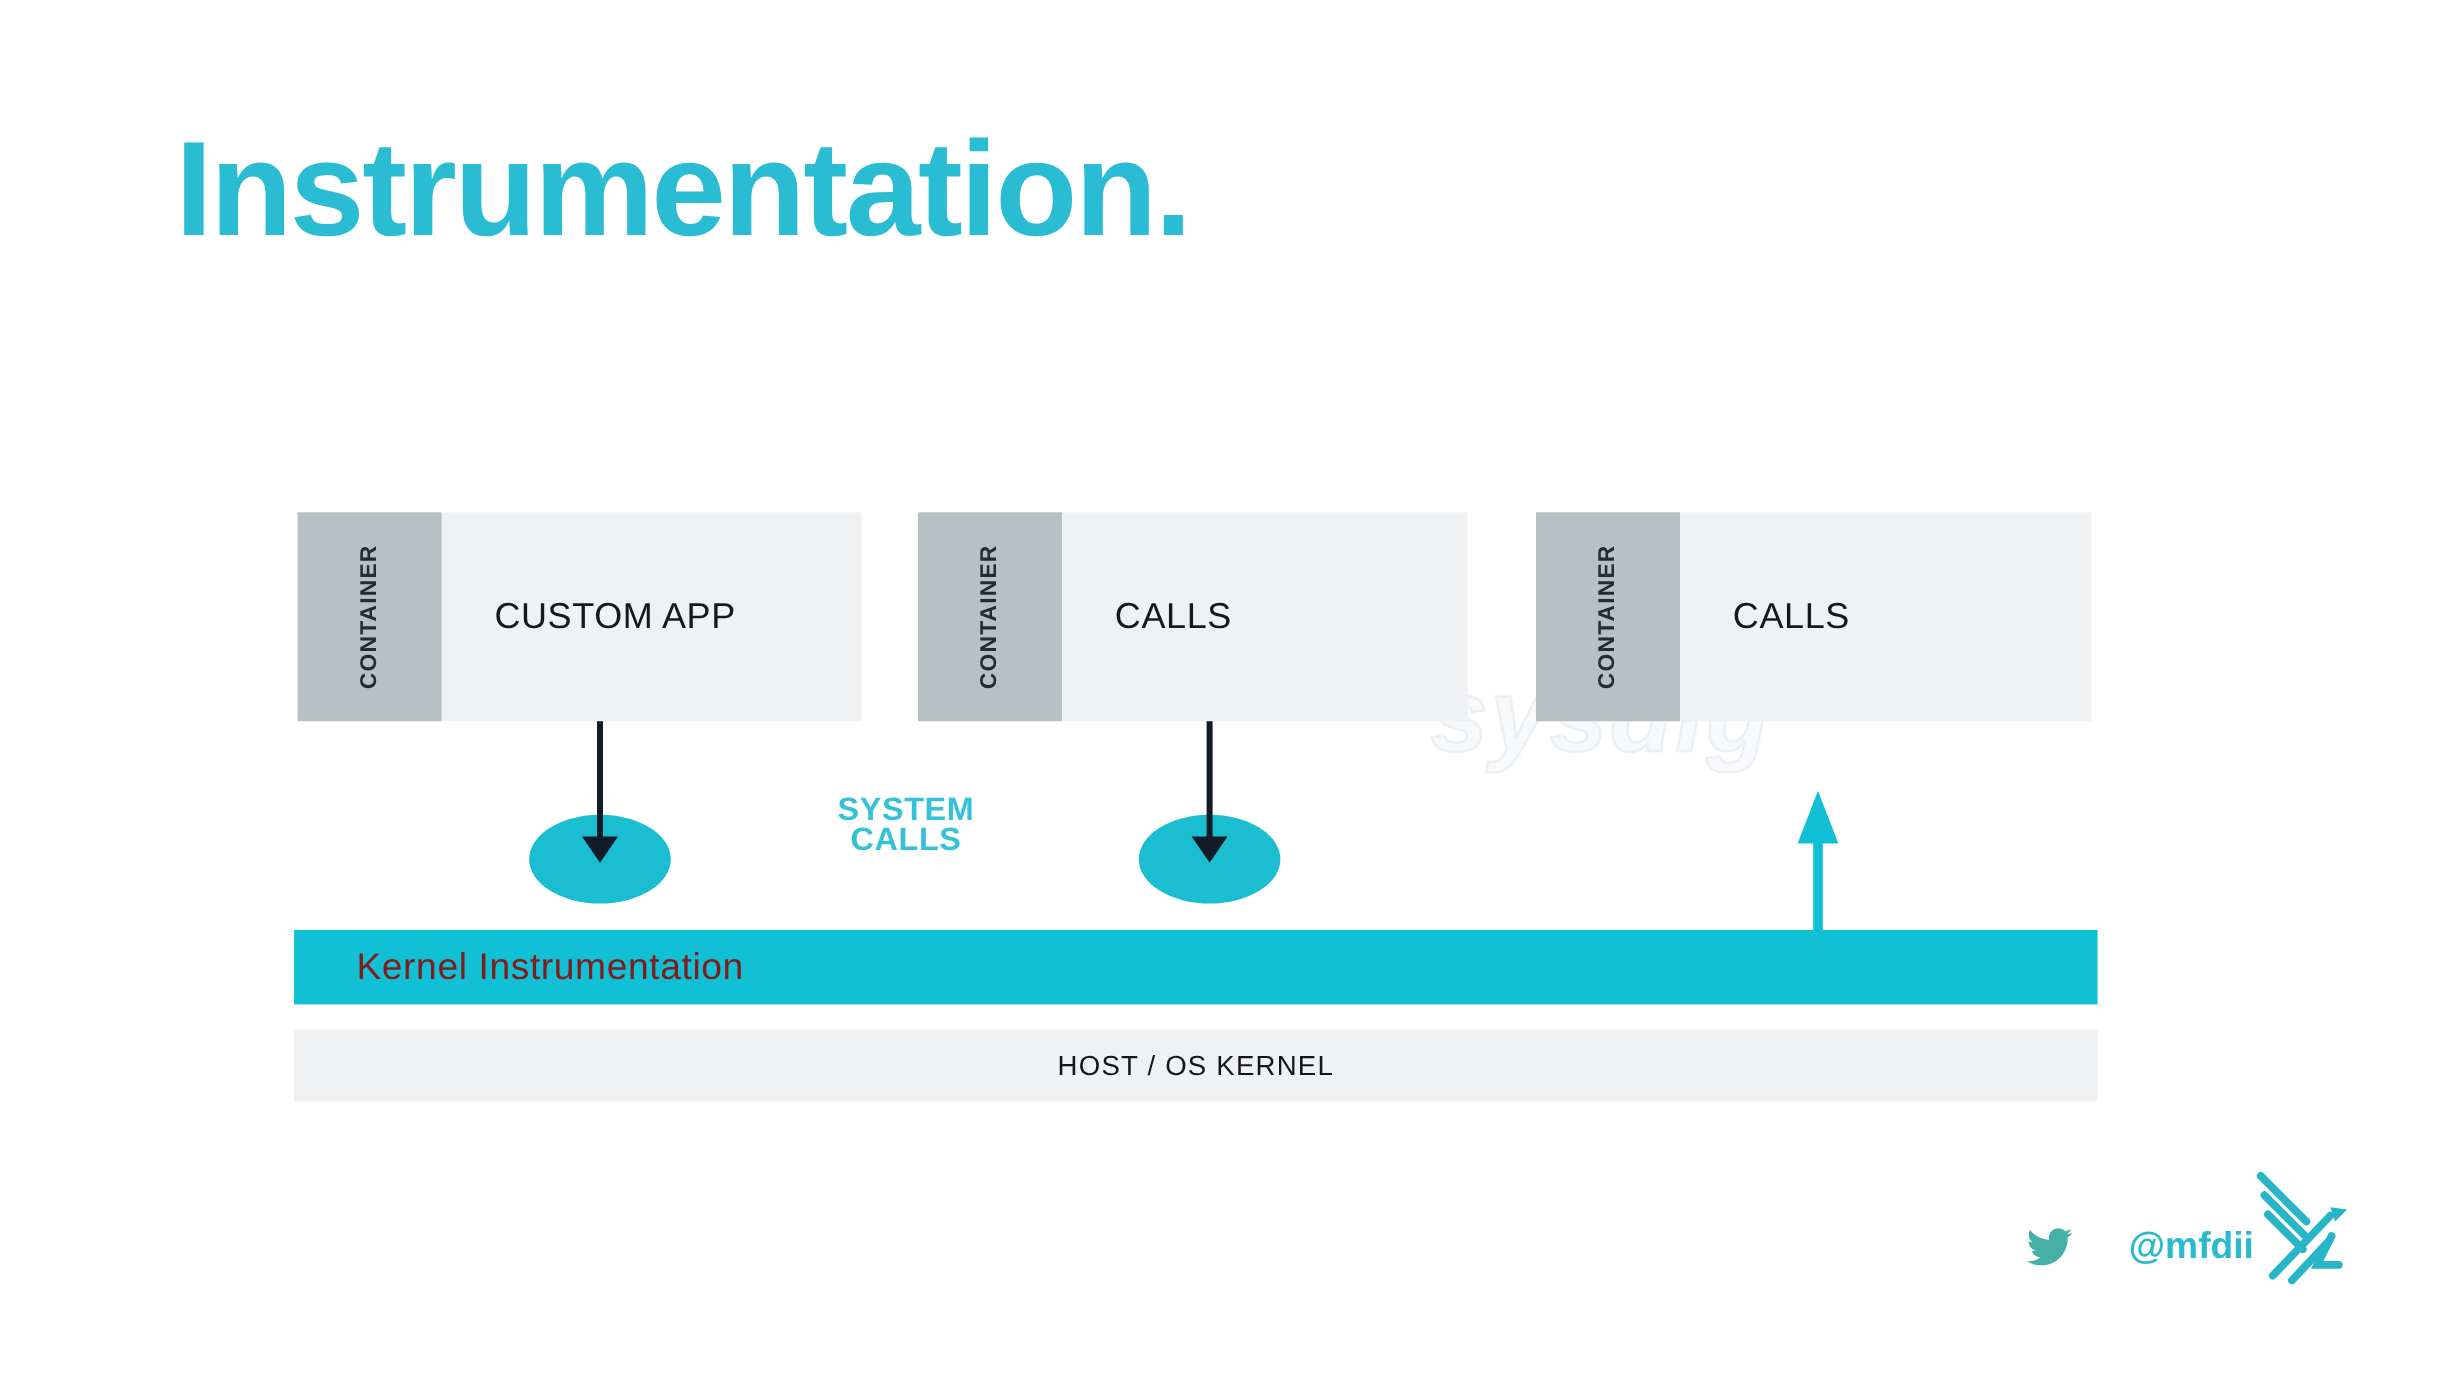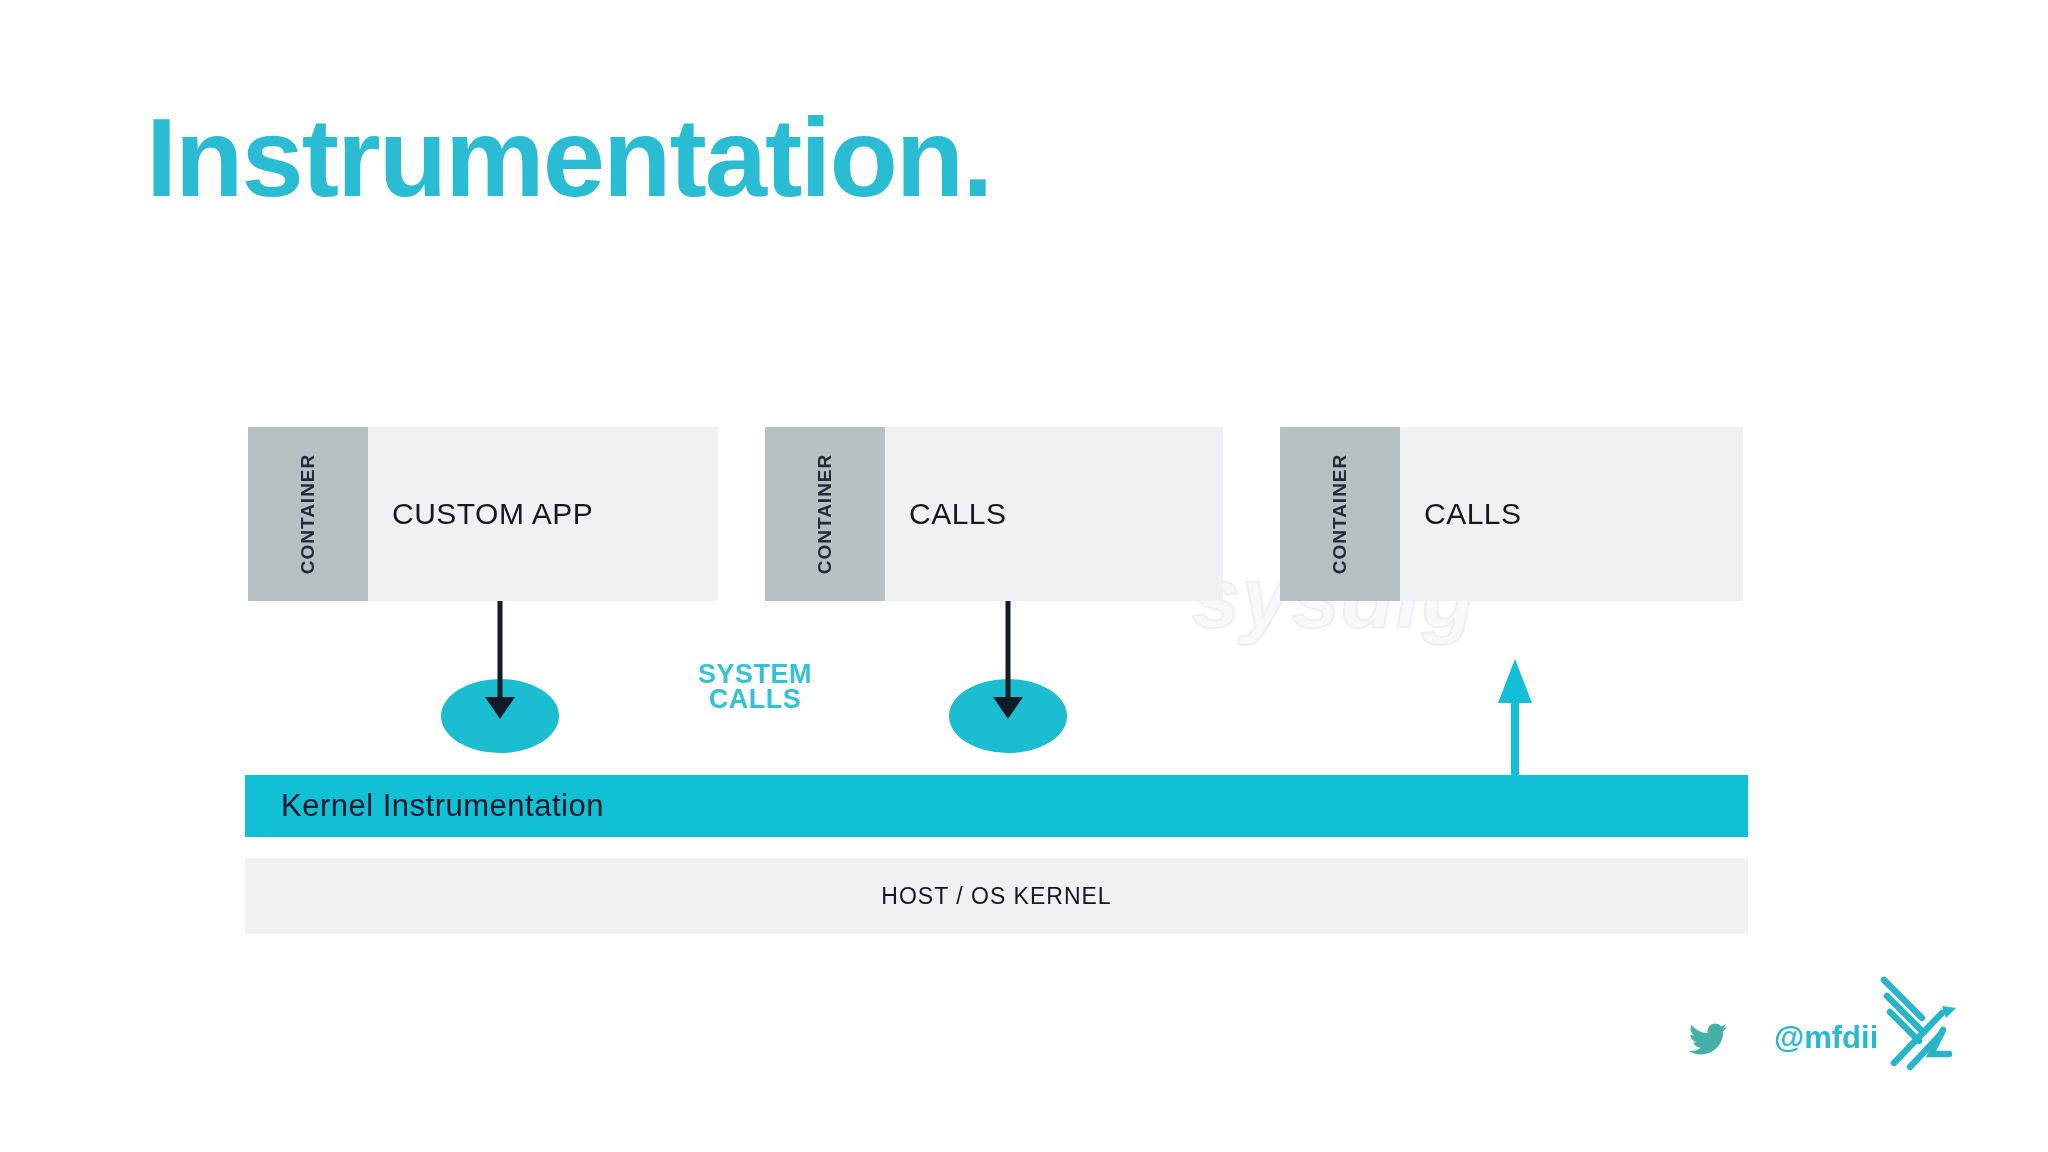--- a/index.html
+++ b/index.html
@@ -37,21 +37,21 @@
   .cbox{position:absolute;top:427px;height:174px;display:flex;background:var(--panel_gray);}
   .cbox-side{
     width:120px;height:100%;background:var(--sidebar_gray);
     display:flex;align-items:center;justify-content:center;flex:none;
   }
   .vtext{
     transform:rotate(-90deg);white-space:nowrap;
     font-size:19px;font-weight:bold;letter-spacing:1px;color:#222b36;
   }
   .cbox-body{flex:1;display:flex;align-items:center;}
-  .cbox-label{padding-left:24px;font-size:30px;color:#17171f;letter-spacing:0.5px;}
+  .cbox-label{padding-left:44px;font-size:30px;color:#17171f;letter-spacing:0.5px;}
 
   
   .darrow{position:absolute;top:601px;width:34px;height:118px;}
   .darrow .shaft{position:absolute;left:50%;transform:translateX(-50%);top:0;width:5px;height:100px;background:var(--ink_dark);}
   .darrow .head{position:absolute;left:50%;transform:translateX(-50%);top:96px;width:0;height:0;
     border-left:15px solid transparent;border-right:15px solid transparent;border-top:22px solid var(--ink_dark);}
 
   .ellipse{position:absolute;top:679px;width:118px;height:74px;border-radius:50%;background:var(--ellipse_teal);}
 
   .syscalls{
@@ -62,24 +62,24 @@
 
   
   .uparrow-shaft{position:absolute;left:1511px;top:701px;width:8px;height:76px;background:var(--diagram_teal);}
   .uparrow-head{position:absolute;left:1498px;top:659px;width:0;height:0;
     border-left:17px solid transparent;border-right:17px solid transparent;border-bottom:44px solid var(--diagram_teal);}
 
   .kernel-bar{
     position:absolute;left:245px;top:775px;width:1503px;height:62px;
     background:var(--diagram_teal);display:flex;align-items:center;
   }
-  .kernel-bar span{padding-left:36px;font-size:31px;color:#0f172a;letter-spacing:0.5px;}
+  .kernel-bar span{padding-left:52px;font-size:31px;color:#7f1d1d;letter-spacing:0.5px;}
 
   .host-bar{
-    position:absolute;left:245px;top:858px;width:1503px;height:76px;
+    position:absolute;left:245px;top:858px;width:1503px;height:60px;
     background:var(--panel_gray);display:flex;align-items:center;justify-content:center;
   }
   .host-bar span{font-size:23px;letter-spacing:1px;color:#15151d;}
 
   
   .tw-icon{position:absolute;left:1686px;top:1020px;width:44px;height:38px;}
   .tw-handle{position:absolute;left:1774px;top:1020px;font-size:31px;font-weight:bold;color:var(--handle_teal);}
   .falco-logo{position:absolute;left:1876px;top:972px;width:82px;height:100px;}
 </style>
 </head>

